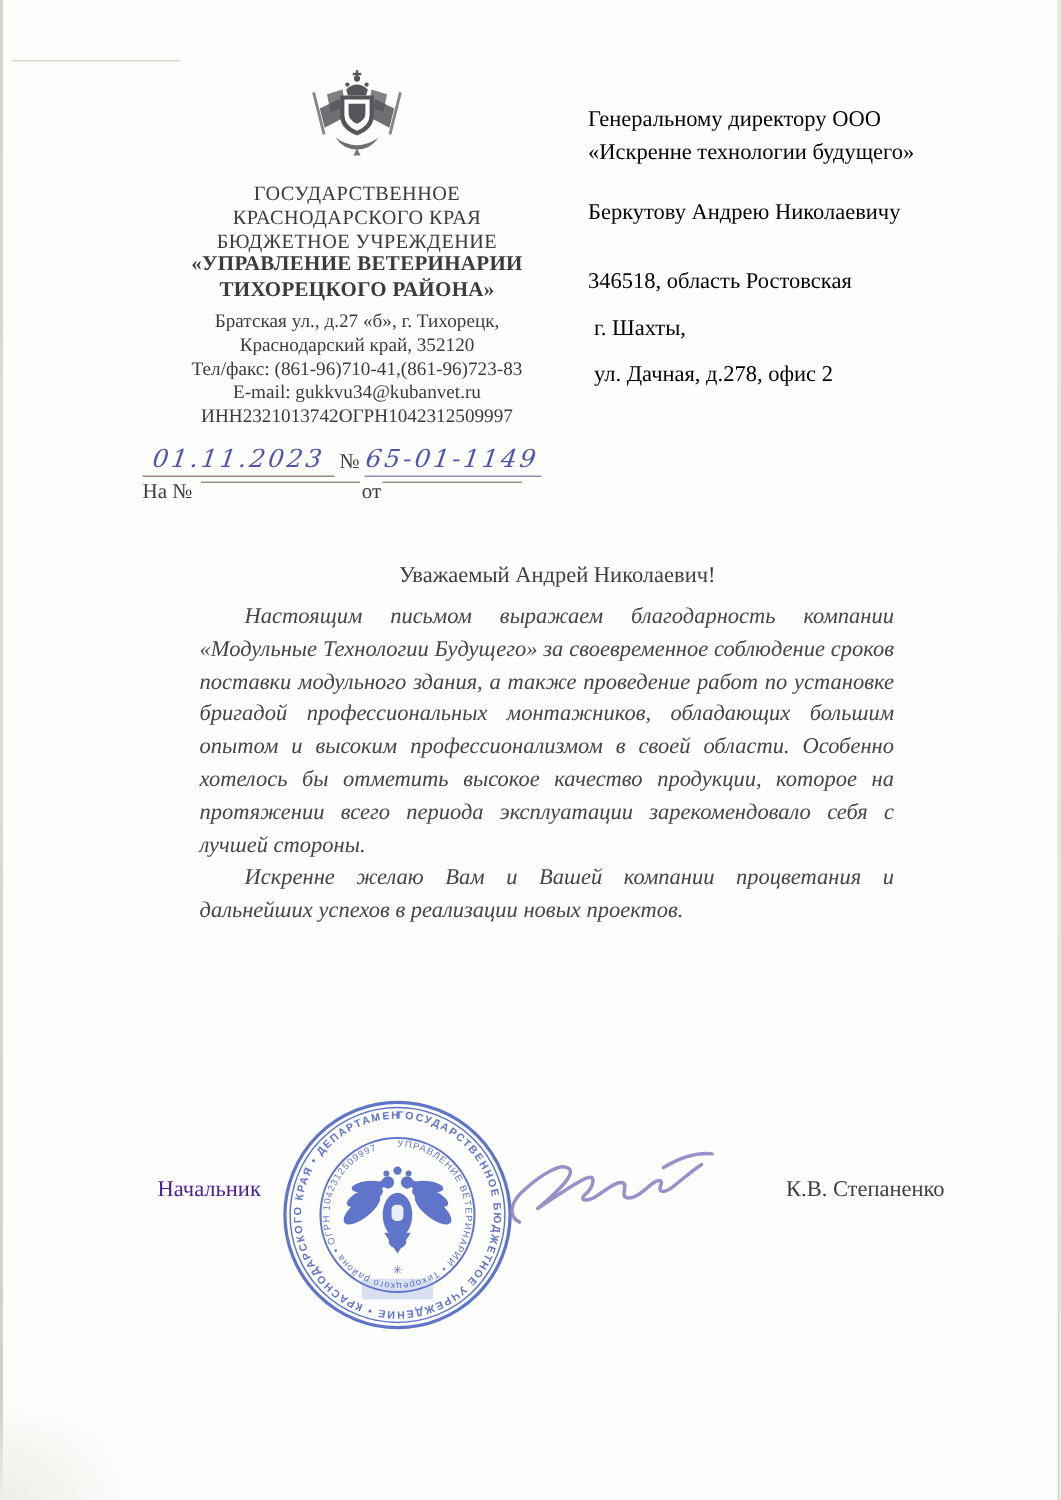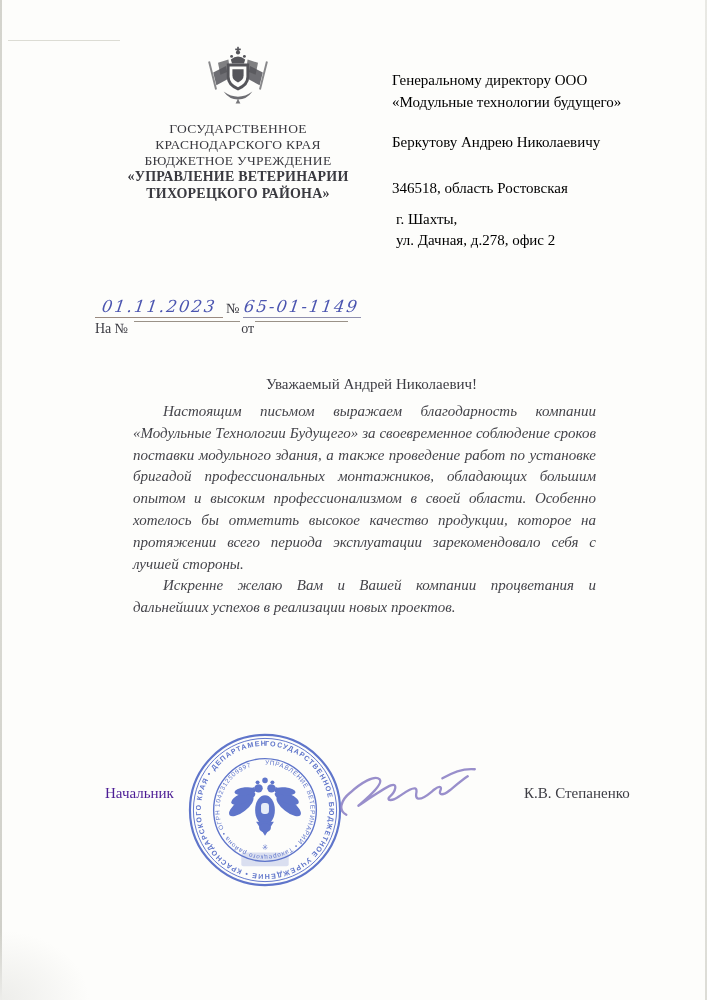--- a/index.html
+++ b/index.html
@@ -53,21 +53,21 @@
   .blank-line2 { width: 93px;  border-bottom: 1px solid #9a9288; }
   .ref-row2 .from { padding: 0 1px 0 1px; }
 
   
   .recipient { position: absolute; left: 392px; top: 70px; width: 300px; font-size: 15px; color:#000000; }
   .recipient div { line-height: 21px; }
   .rcp-l2   { margin-top: 1px; }
   .rcp-name { margin-top: 19px; }
   .rcp-post { margin-top: 25px; }
   .rcp-city { margin-top: 10px; padding-left: 4px; }
-  .rcp-str  { padding-left: 4px; }
+  .rcp-str  { margin-top: 10px; padding-left: 4px; }
 
   
   .body-block { position: absolute; left: 133px; top: 376px; width: 463px; }
   .salutation { text-align: center; font-size: 15px; color:#3d3d44; padding-left: 14px; }
   .para {
     margin-top: 8px;
     font-size: 15px;
     line-height: 21.8px;
     text-align: justify;
     text-indent: 30px;
@@ -118,20 +118,27 @@
 
         <path d="M27 62 q18 13 36 0 q-7 10 -18 10 q-11 0 -18 -10 Z" opacity=".85"></path>
         <path d="M45 71 l-3 6 h6 Z" opacity=".8"></path>
       </g>
     </svg>
     <div class="org-line">ГОСУДАРСТВЕННОЕ</div>
     <div class="org-line">КРАСНОДАРСКОГО КРАЯ</div>
     <div class="org-line">БЮДЖЕТНОЕ УЧРЕЖДЕНИЕ</div>
     <div class="org-bold">«УПРАВЛЕНИЕ ВЕТЕРИНАРИИ</div>
     <div class="org-bold">ТИХОРЕЦКОГО РАЙОНА»</div>
+    <div class="addr-block">
+      <div class="addr-line">Братская ул., д.27 «б», г. Тихорецк,</div>
+      <div class="addr-line">Краснодарский край, 352120</div>
+      <div class="addr-line">Тел/факс: (861-96)710-41,(861-96)723-83</div>
+      <div class="addr-line">E-mail: gukkvu34@kubanvet.ru</div>
+      <div class="addr-line">ИНН2321013742ОГРН1042312509997</div>
+    </div>
   </header>
 
   <div class="ref-block">
     <div class="ref-row1">
       <div class="hand-box1">
         <span class="hand" style="display:inline-block">01.11.2023</span>
       </div>
       <div class="no-sign">№</div>
       <div class="hand-box2">
         <span class="hand" style="display:inline-block">65-01-1149</span>
@@ -140,21 +147,21 @@
     <div class="ref-row2">
       <span class="lbl">На №</span>
       <span class="blank-line1"></span>
       <span class="from">от</span>
       <span class="blank-line2"></span>
     </div>
   </div>
 
   <div class="recipient">
     <div>Генеральному директору ООО</div>
-    <div class="rcp-l2">«Модульные технологии будущего»</div>
+    <div class="rcp-l2">«Искренне технологии будущего»</div>
     <div class="rcp-name">Беркутову Андрею Николаевичу</div>
     <div class="rcp-post">346518, область Ростовская</div>
     <div class="rcp-city">г. Шахты,</div>
     <div class="rcp-str">ул. Дачная, д.278, офис 2</div>
   </div>
 
   <main class="body-block">
     <div class="salutation">Уважаемый Андрей Николаевич!</div>
     <p class="para">Настоящим письмом выражаем благодарность компании «Модульные Технологии Будущего» за своевременное соблюдение сроков поставки модульного здания, а также проведение работ по установке бригадой профессиональных монтажников, обладающих большим опытом и высоким профессионализмом в своей области. Особенно хотелось бы отметить высокое качество продукции, которое на протяжении всего периода эксплуатации зарекомендовало себя с лучшей стороны.</p>
     <p class="para">Искренне желаю Вам и Вашей компании процветания и дальнейших успехов в реализации новых проектов.</p>

